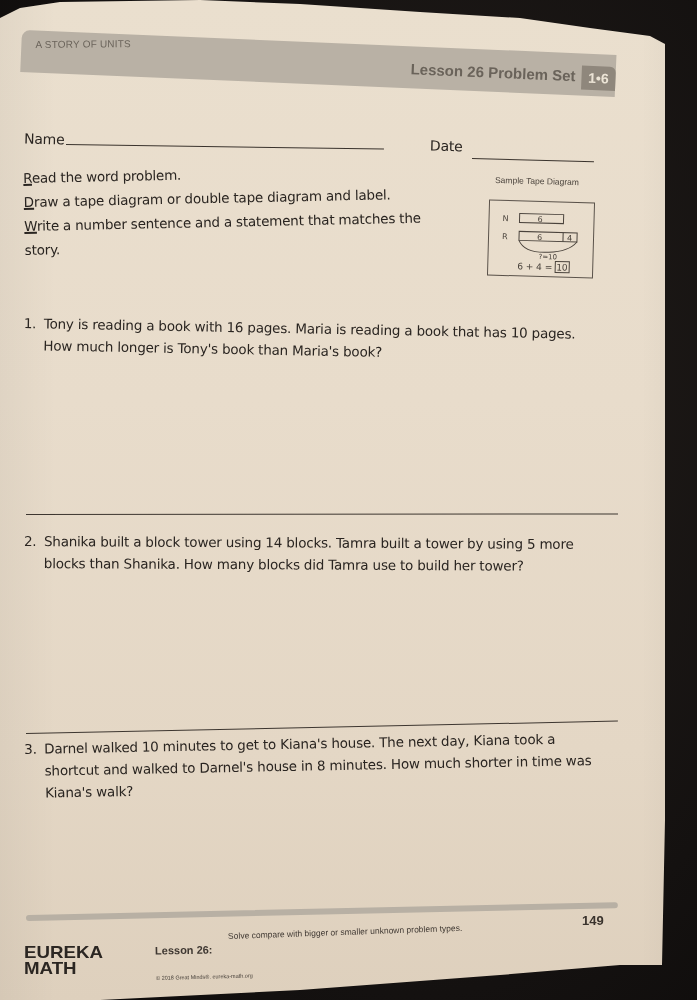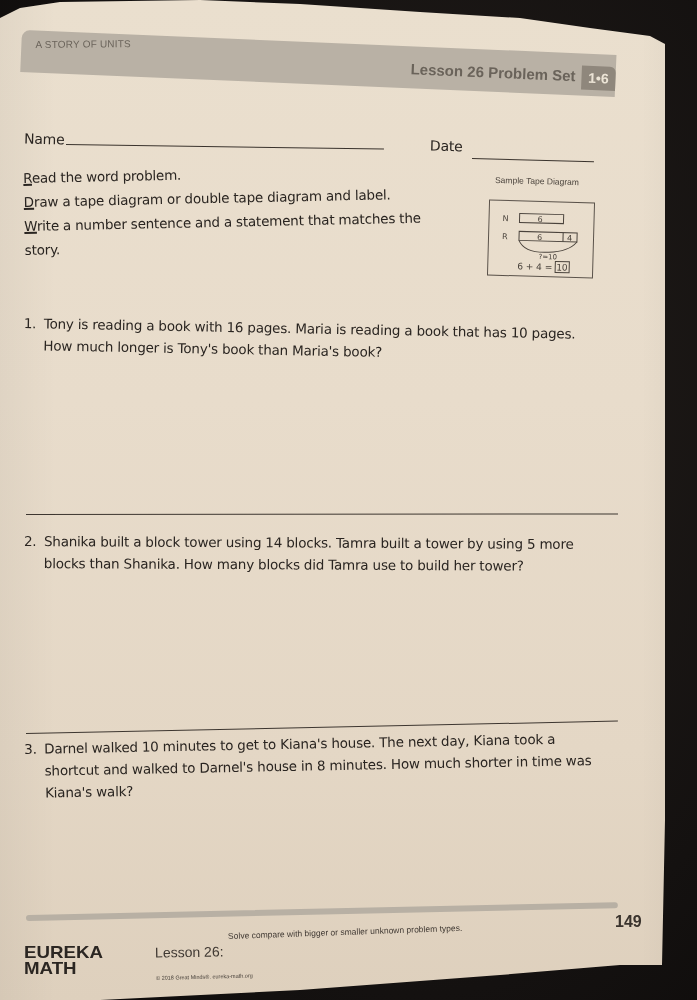--- a/index.html
+++ b/index.html
@@ -105,35 +105,35 @@
     
     .footer-band {
       position: absolute; left: 26px; top: 915px;
       width: 592px; height: 6px;
       background: #b8b0a4;
       transform: rotate(-1.25deg);
       transform-origin: left;
       border-radius: 3px;
     }
     .page-number {
-      position: absolute; left: 615px; top: 913px;
-      font-family: "Liberation Sans", sans-serif;
-      font-size: 16px; font-weight: bold; color: #3a332d;
+      position: absolute; left: 582px; top: 913px;
+      font-family: "Liberation Sans", sans-serif;
+      font-size: 13px; font-weight: bold; color: #3a332d;
     }
     .logo {
       position: absolute; left: 24px; top: 945px;
       font-family: "Liberation Sans", sans-serif;
       font-weight: bold; font-size: 17px; line-height: 16px;
       color: #2b2622; letter-spacing: 0px;
       transform: scaleX(1.1); transform-origin: left;
     }
     .footer-lesson {
       position: absolute; left: 155px; top: 944px;
       font-family: "Liberation Sans", sans-serif;
-      font-size: 14px; font-weight: normal; color: #3f3832;
+      font-size: 11px; font-weight: bold; color: #3f3832;
       transform: rotate(-1deg);
     }
     .footer-desc {
       position: absolute; left: 228px; top: 931px;
       font-family: "Liberation Sans", sans-serif;
       font-size: 8.5px; color: #3f3832;
       transform: rotate(-2deg); transform-origin: left;
     }
     .footer-copy {
       position: absolute; left: 156px; top: 975px;

